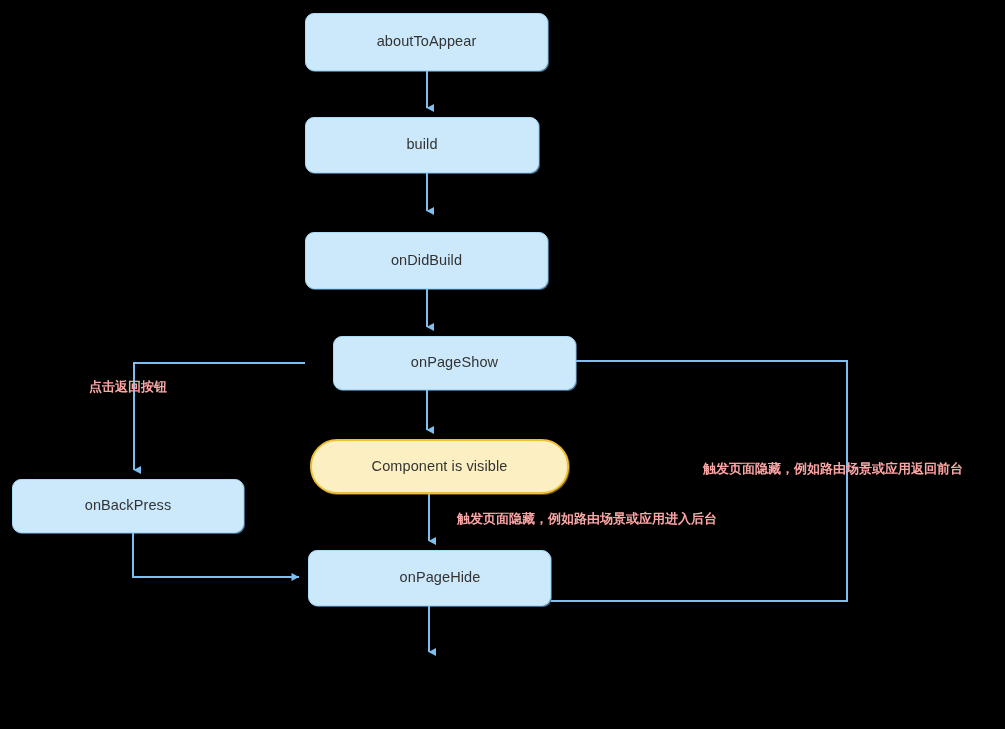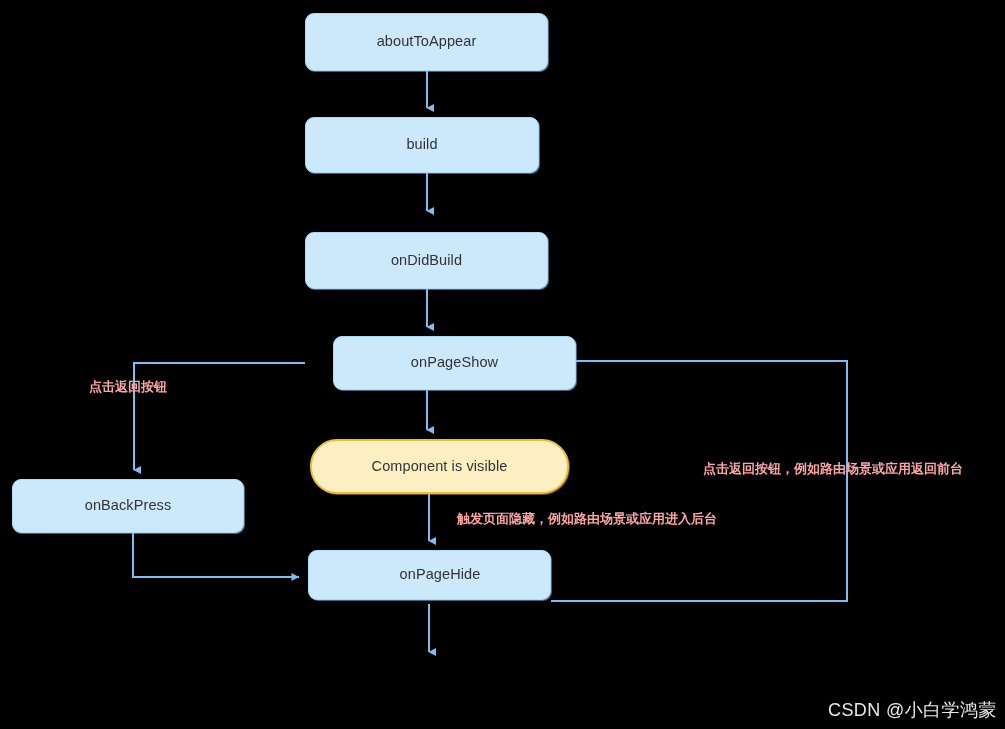--- a/index.html
+++ b/index.html
@@ -122,26 +122,25 @@
   </div>
 
   <div class="node node-yellow" style="left:310px; top:439px; width:259px; height:55px;border-radius:27px;">
     <span>Component is visible</span>
   </div>
 
   <div class="node node-blue" style="left:12px; top:479px; width:232px; height:54px;">
     <span>onBackPress</span>
   </div>
 
-  <div class="node node-blue" style="left:308px; top:550px; width:243px; height:50px;padding-left:21px;">
+  <div class="node node-blue" style="left:308px; top:550px; width:243px; height:56px;padding-left:21px;">
     <span>onPageHide</span>
   </div>
 
 
   <div class="edge-label" style="left:89px; top:380px;">点击返回按钮</div>
 
   <div class="edge-label" style="left:457px; top:512px;font-family:Liberation Serif, serif;">触发页面隐藏，例如路由场景或应用进入后台</div>
 
-  <div class="edge-label" style="left:703px; top:462px;">点击返回按钮，例如路由场景或应用返回前台</div>
+  <div class="edge-label" style="left:703px; top:462px;">触发页面隐藏，例如路由场景或应用返回前台</div>
 
-  <div class="watermark" style="left:828px; top:698px;">CSDN @小白学鸿蒙</div>
 
 </div>
 
 </body></html>

